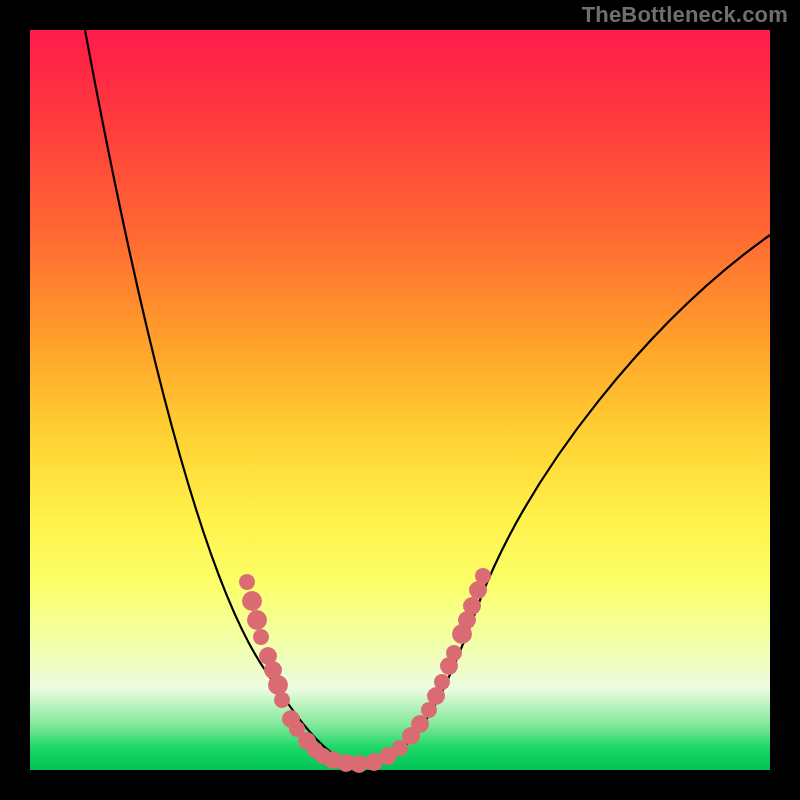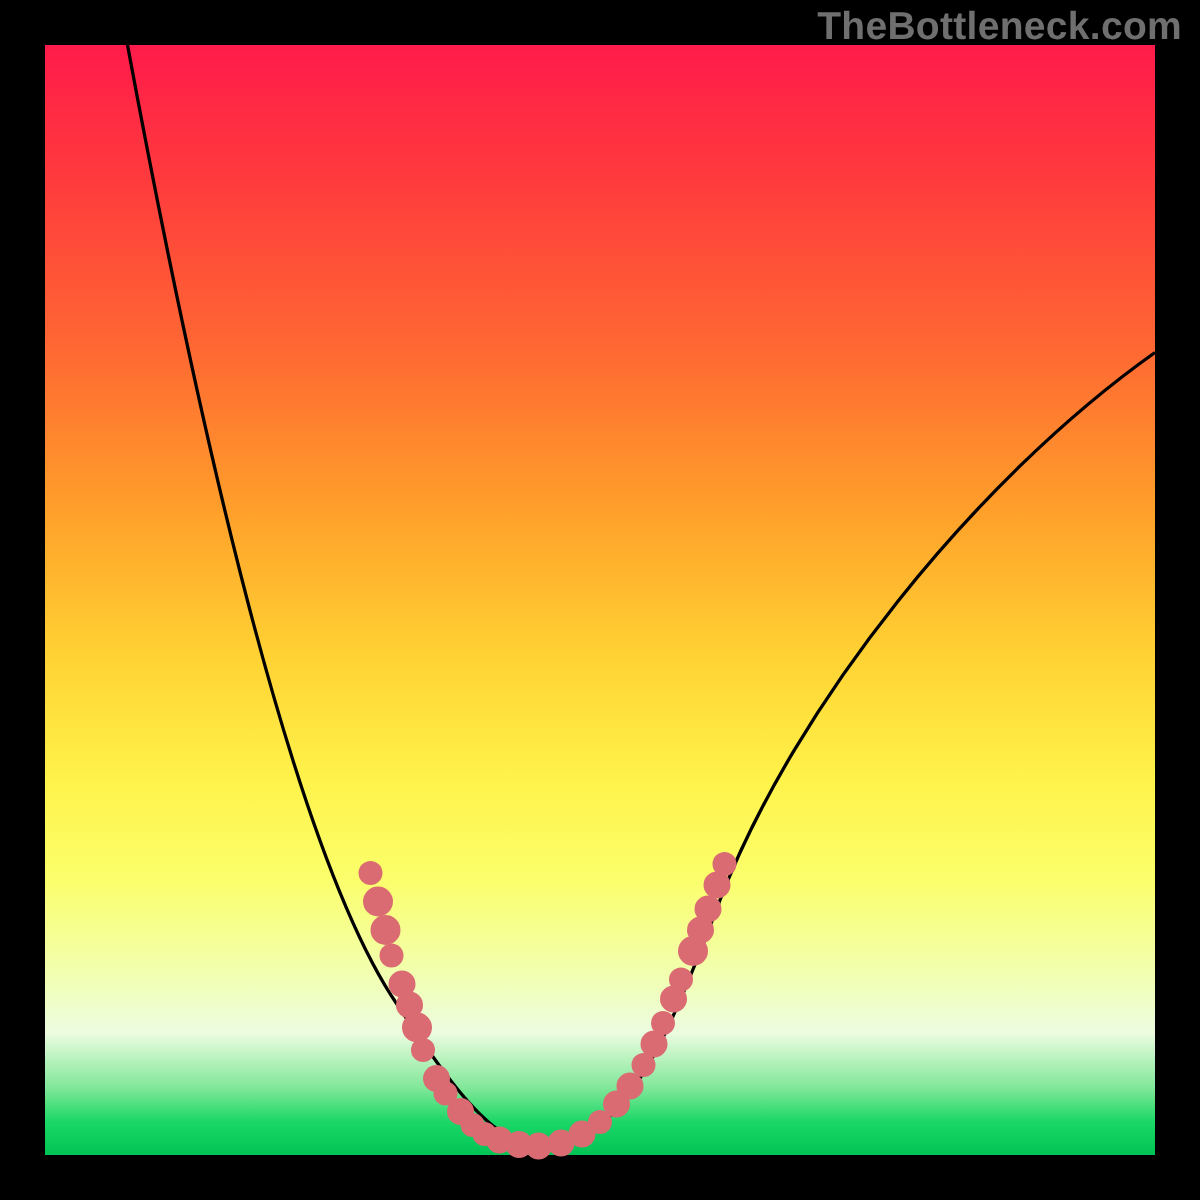--- a/index.html
+++ b/index.html
@@ -15,21 +15,21 @@
   .outer {
     position: absolute;
     inset: 0;
     background: #000;
   }
   .watermark {
     position: absolute;
     top: 2px;
     right: 12px;
     color: #6f6f6f;
-    font-size: 26px;
+    font-size: 22px;
     font-weight: 600;
     z-index: 10;
     letter-spacing: 0.2px;
   }
   .plot {
     position: absolute;
     left: 30px;
     top: 30px;
     width: 740px;
     height: 740px;

